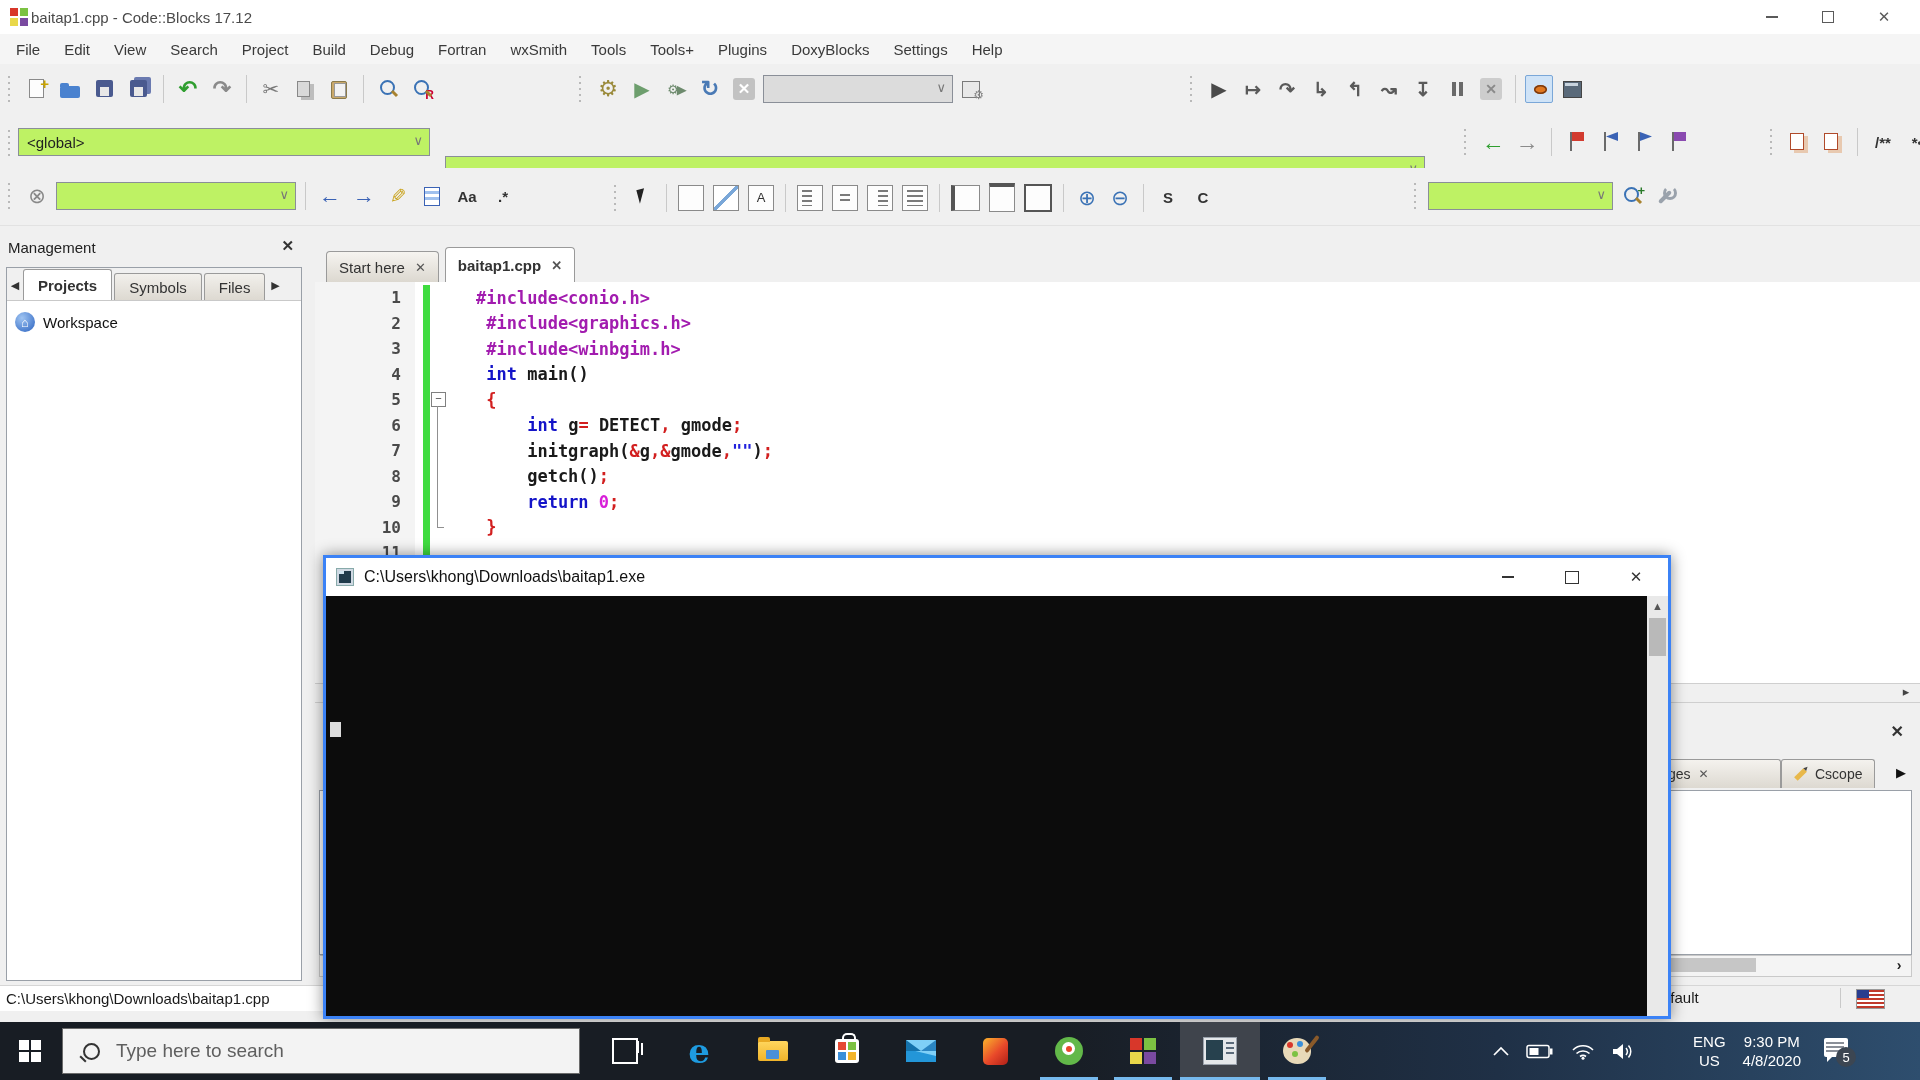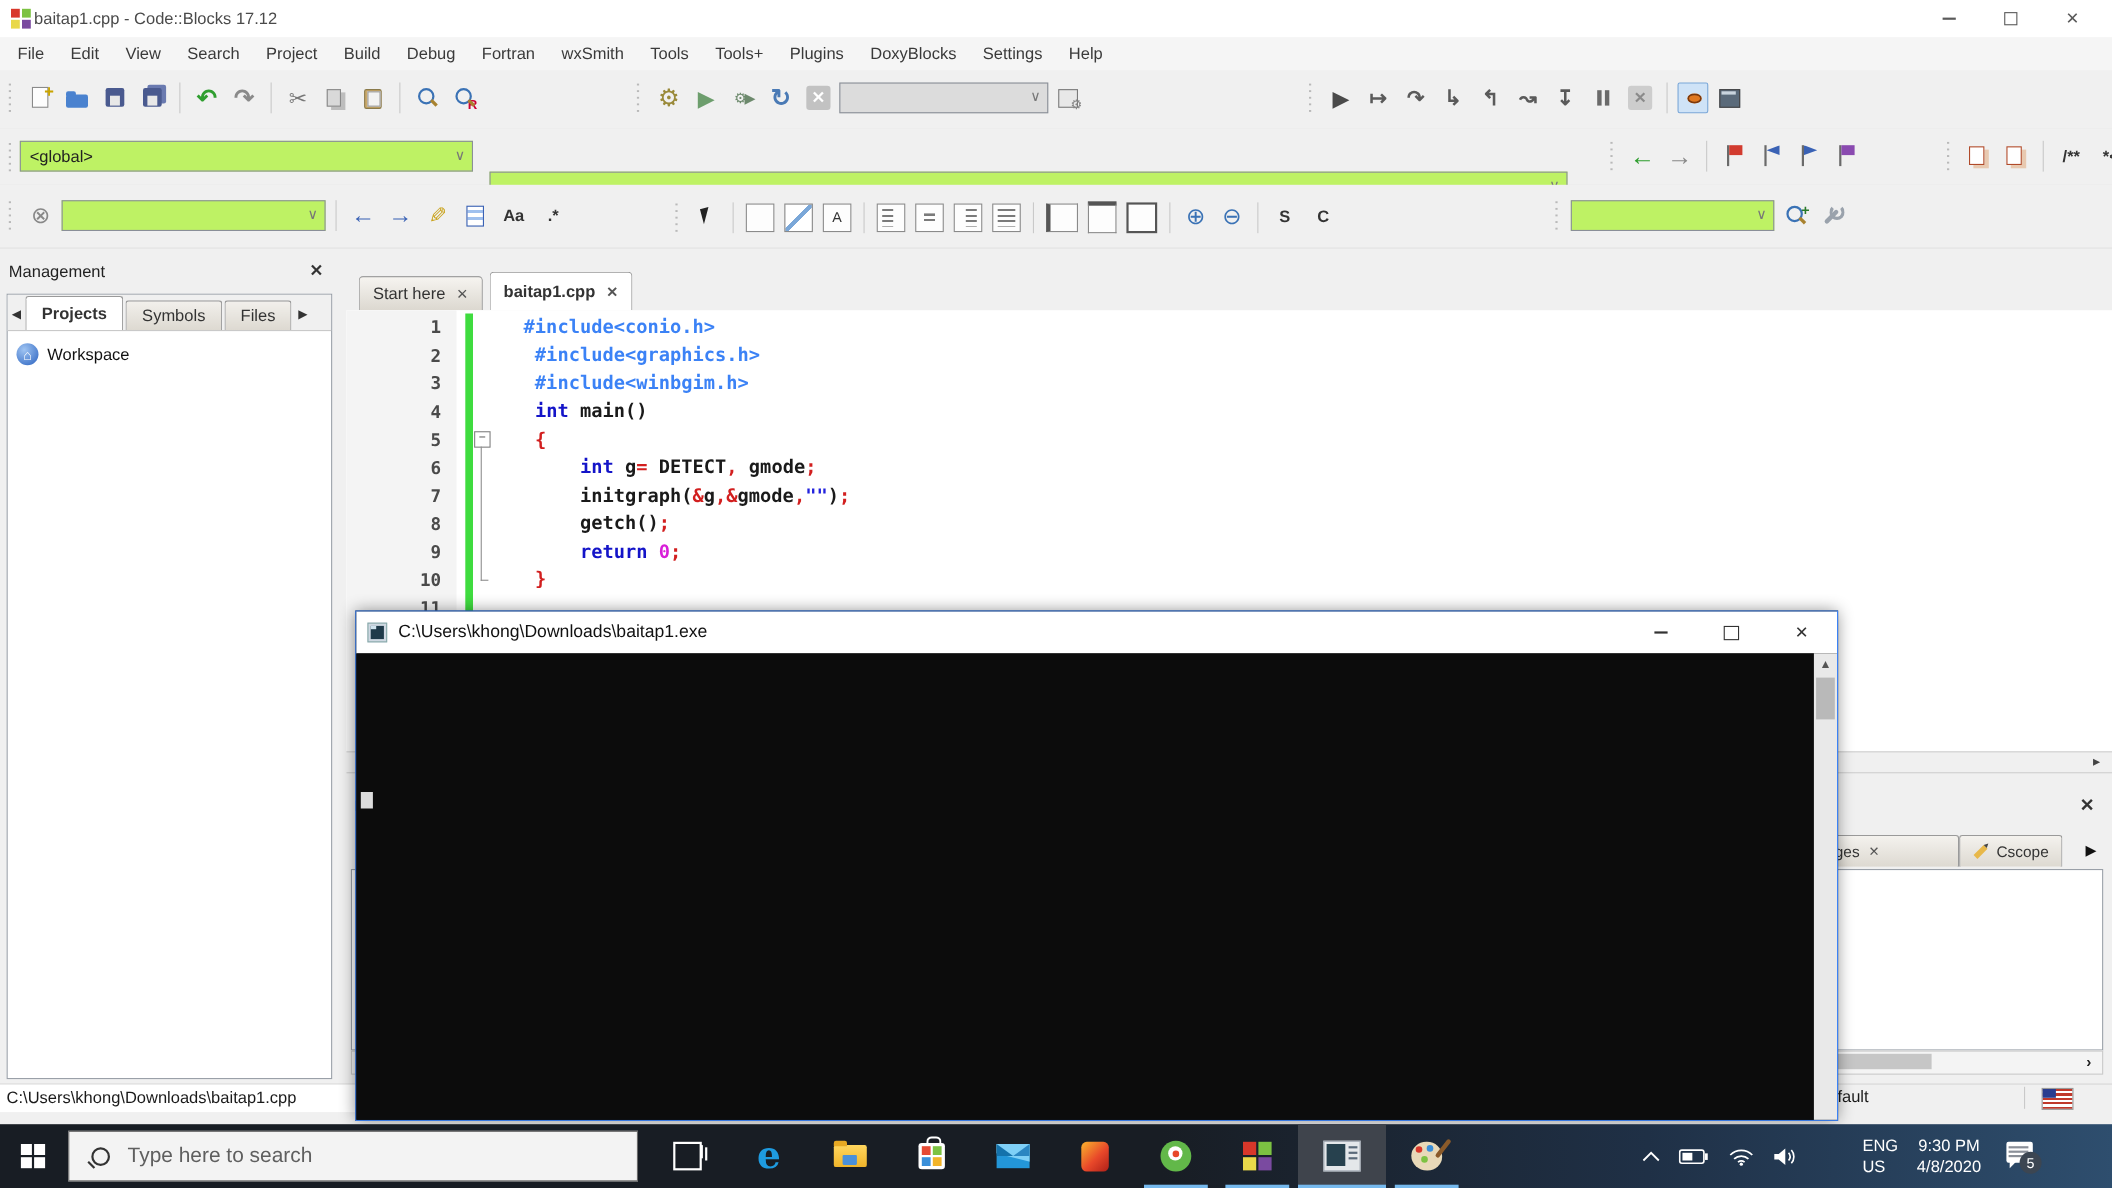--- a/index.html
+++ b/index.html
@@ -116,21 +116,21 @@
   .ed-tab.active{background:#fff;font-weight:bold;height:34px;}
   .ed-tab .x{font-size:13px;color:#555;}
   .editor{left:315px;top:282px;width:1605px;height:401px;background:#fff;overflow:hidden;}
   .gutter-bg{position:absolute;left:0;top:0;width:100px;height:100%;background:#f4f4f4;}
   .greenbar{position:absolute;left:108px;top:3px;width:7px;height:281px;background:#3fdc3f;}
   .codelines{position:absolute;left:0;top:3px;right:0;}
   .cl{height:25.5px;display:flex;align-items:center;font-family:"DejaVu Sans Mono",monospace;font-size:17px;font-weight:600;}
   .cl-num{width:86px;text-align:right;padding-right:14px;color:#4a4a4a;font-size:16px;}
   .cl-code{margin-left:61px;white-space:pre;}
   .cseg{white-space:pre;}
-  .c-pp{color:#3b82f6}.c-kw{color:#1414c8}.c-pl{color:#1a1a1a}.c-op{color:#d21f1f}.c-str{color:#2222dd}.c-num{color:#d81ed8}
+  .c-pp{color:#a21caf}.c-kw{color:#1414c8}.c-pl{color:#1a1a1a}.c-op{color:#d21f1f}.c-str{color:#2222dd}.c-num{color:#d81ed8}
   .foldbox{position:absolute;left:116px;top:110px;width:13px;height:13px;background:#fff;border:1px solid #808080;color:#444;font-size:11px;line-height:11px;text-align:center;}
   .foldline{position:absolute;left:122px;top:124px;width:1px;height:122px;background:#909090;}
   .foldcorner{position:absolute;left:122px;top:245px;width:7px;height:1px;background:#909090;}
   .hscroll{left:315px;top:683px;width:1605px;height:18px;background:#f0f0f0;border-top:1px solid #cfcfcf;border-bottom:1px solid #cfcfcf;}
   .hscroll .arrow-r{position:absolute;right:4px;top:1px;width:20px;height:14px;color:#444;font-size:13px;text-align:center;line-height:14px;}
 
   
   .logs{left:315px;top:718px;width:1605px;height:259px;background:#f0f0f0;}
   .logs-title{position:absolute;left:7px;top:6px;font-size:14px;color:#222;}
   .logs-close{position:absolute;right:16px;top:4px;font-size:16px;color:#333;font-weight:bold;}
@@ -151,21 +151,21 @@
   
   .cbstatus{left:0;top:985px;width:1920px;height:25px;background:#f0f0f0;border-top:1px solid #d6d6d6;}
   .cbstatus .pathseg{position:absolute;left:0;top:0;width:323px;height:100%;background:#fff;display:flex;align-items:center;}
   .cbstatus .pathtext{margin-left:6px;font-size:15px;color:#1a1a1a;white-space:nowrap;}
   .cbstatus .right-text{position:absolute;left:1662px;top:3px;font-size:15px;color:#1a1a1a;}
   .cbstatus .sep{position:absolute;left:1840px;top:2px;width:1px;height:20px;background:#c9c9c9;}
   .usflag{position:absolute;left:1856px;top:3px;width:27px;height:18px;border:1px solid #999;background:repeating-linear-gradient(#c0392b 0 2px,#fff 2px 4px);}
   .usflag:before{content:'';position:absolute;left:0;top:0;width:12px;height:8px;background:#2a3d8f;}
 
   
-  .console{left:323px;top:555px;width:1348px;height:464px;border:1px solid #3b82f6;box-sizing:border-box;z-index:50;background:#0c0c0c;box-shadow:0 0 14px rgba(0,0,0,.45);}
+  .console{left:323px;top:555px;width:1348px;height:464px;border:3px solid #3b82f6;box-sizing:border-box;z-index:50;background:#0c0c0c;box-shadow:0 0 14px rgba(0,0,0,.45);}
   .con-titlebar{position:absolute;left:0;top:0;right:0;height:38px;background:#fff;display:flex;align-items:center;}
   .con-icon{width:16px;height:16px;margin-left:10px;background:#cfd8e2;border:1px solid #8aa;position:relative;}
   .con-icon:before{content:'';position:absolute;left:2px;top:2px;right:2px;bottom:2px;background:#1f3a4a;}
   .con-icon:after{content:'';position:absolute;left:2px;top:2px;width:5px;height:3px;background:#cfe3ee;}
   .con-title{margin-left:10px;font-size:16px;color:#111;}
   .con-controls{position:absolute;right:0;top:0;height:38px;display:flex;}
   .con-btn{width:64px;height:38px;display:flex;align-items:center;justify-content:center;color:#333;font-size:15px;}
   .cg-min{width:12px;height:1.5px;background:#333;}
   .cg-max{width:12px;height:11px;border:1.5px solid #333;}
   .con-body{position:absolute;left:0;top:38px;right:21px;bottom:0;background:#0c0c0c;overflow:hidden;}
@@ -212,21 +212,21 @@
   .a-codeblocks i:nth-child(1){background:#d8372a}.a-codeblocks i:nth-child(2){background:#7cc242}
   .a-codeblocks i:nth-child(3){background:#e9d84a}.a-codeblocks i:nth-child(4){background:#7a4aa0}
   .a-console{width:32px;height:26px;background:#e4e7ea;border:1px solid #9aa2ac;position:relative;}
   .a-console:before{content:'';position:absolute;left:2px;top:2px;width:17px;height:20px;background:#27414e;}
   .a-console:after{content:'';position:absolute;right:2px;top:4px;width:8px;height:2px;background:#5a6a7a;box-shadow:0 5px 0 #5a6a7a,0 10px 0 #5a6a7a;}
   .a-paint{width:28px;height:26px;border-radius:50% 50% 48% 52%;background:#e8d9b8;position:relative;}
   .a-paint:before{content:'';position:absolute;left:4px;top:4px;width:6px;height:6px;border-radius:50%;background:#d8372a;box-shadow:10px -1px 0 #3a8fd9,5px 9px 0 #7cc242;}
   .a-paint:after{content:'';position:absolute;right:-3px;top:-4px;width:4px;height:20px;background:#8a5a2a;transform:rotate(38deg);border-radius:2px;}
   .tray{position:absolute;right:66px;top:0;height:58px;display:flex;align-items:center;gap:17px;color:#fff;}
   .tray-item{display:flex;align-items:center;justify-content:center;}
-  .lang{display:flex;flex-direction:column;align-items:flex-start;font-size:15px;line-height:19px;margin-left:40px;}
+  .lang{display:flex;flex-direction:column;align-items:center;font-size:15px;line-height:19px;margin-left:40px;}
   .clock{display:flex;flex-direction:column;align-items:center;font-size:15px;line-height:19px;}
   .notif{position:relative;width:30px;height:26px;margin-left:6px;}
   .notif .bubble{position:absolute;left:0;top:0;width:24px;height:19px;background:#fff;border-radius:2px;}
   .notif .bubble:before{content:'';position:absolute;left:2px;top:4px;width:18px;height:2px;background:#8a8f98;box-shadow:0 4px 0 #8a8f98,0 8px 0 #8a8f98;}
   .notif .bubble:after{content:'';position:absolute;left:3px;bottom:-5px;border-left:6px solid #fff;border-bottom:6px solid transparent;}
   .notif .badge{position:absolute;right:-2px;bottom:-3px;width:20px;height:20px;border-radius:50%;background:#3c4652;color:#fff;font-size:13px;display:flex;align-items:center;justify-content:center;}
 
   .logsliver{z-index:1;}
 </style>
 </head>

